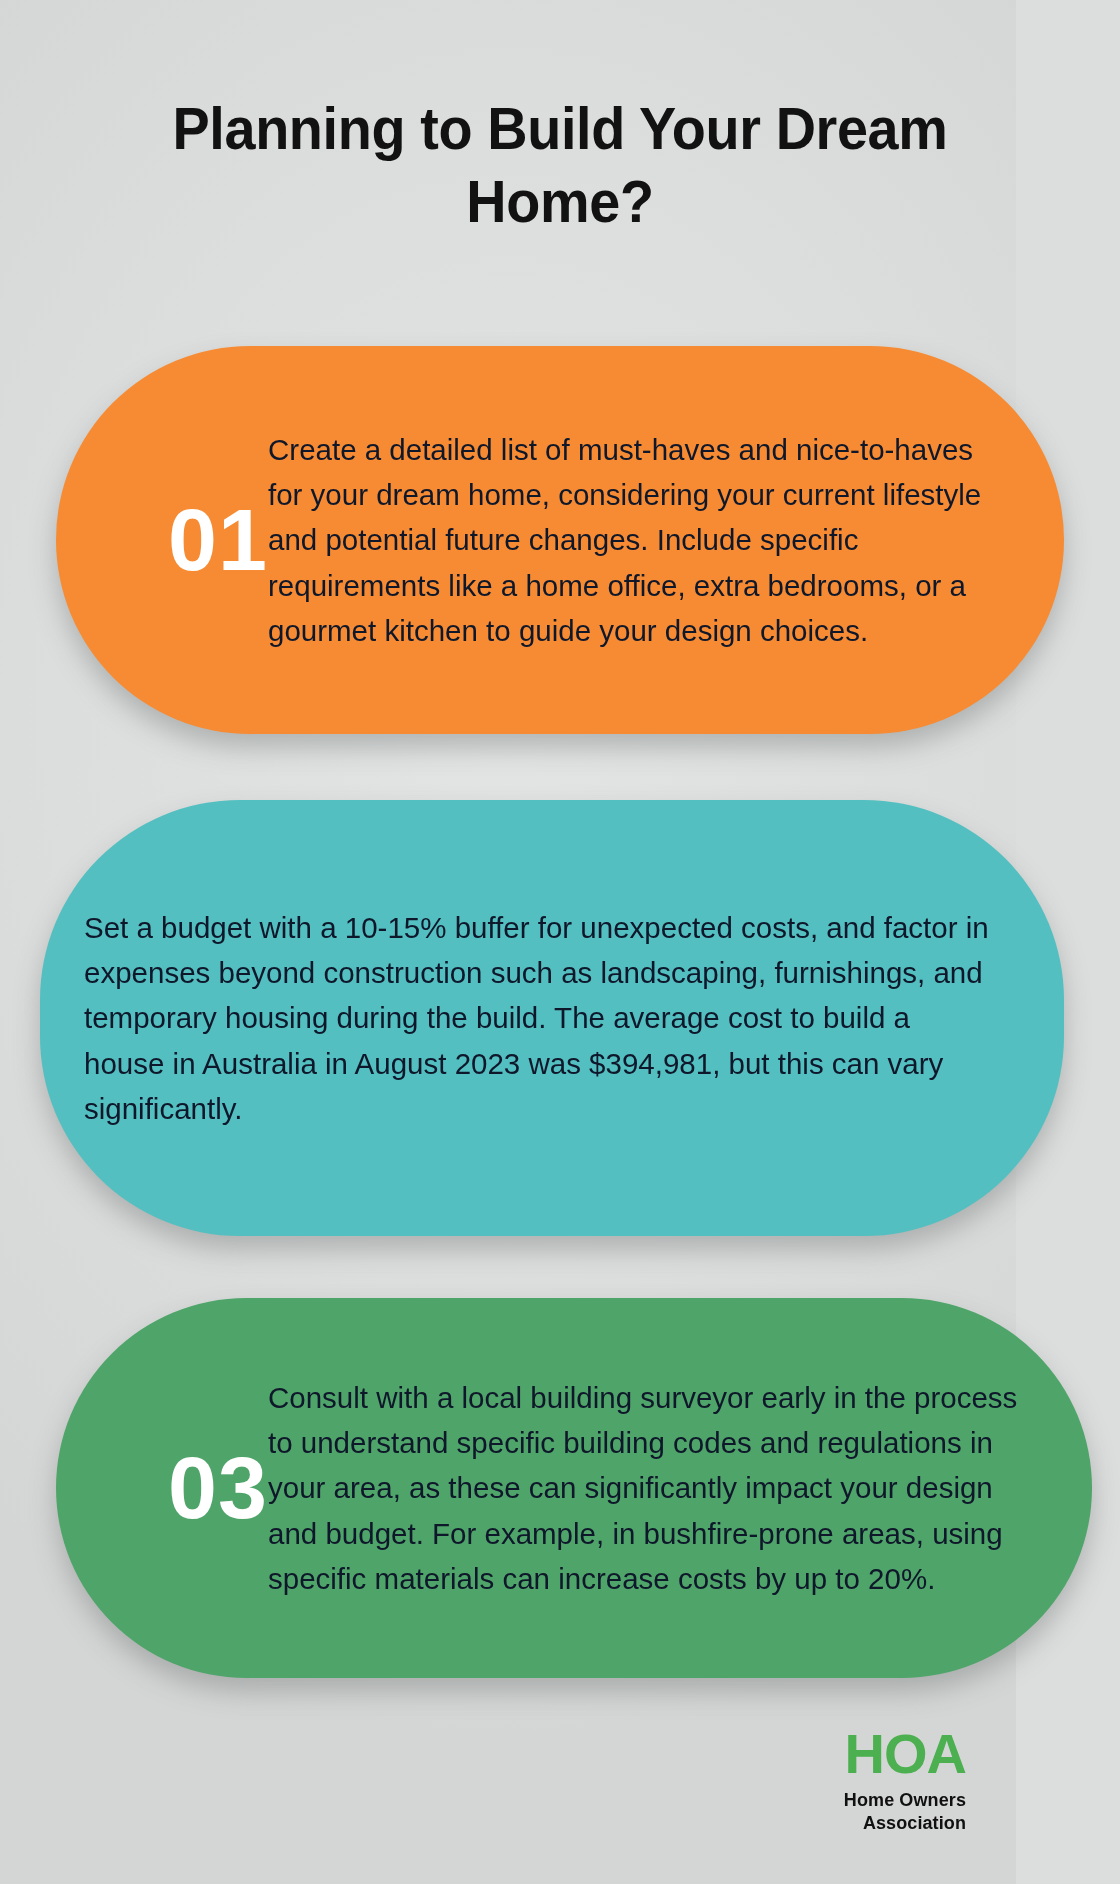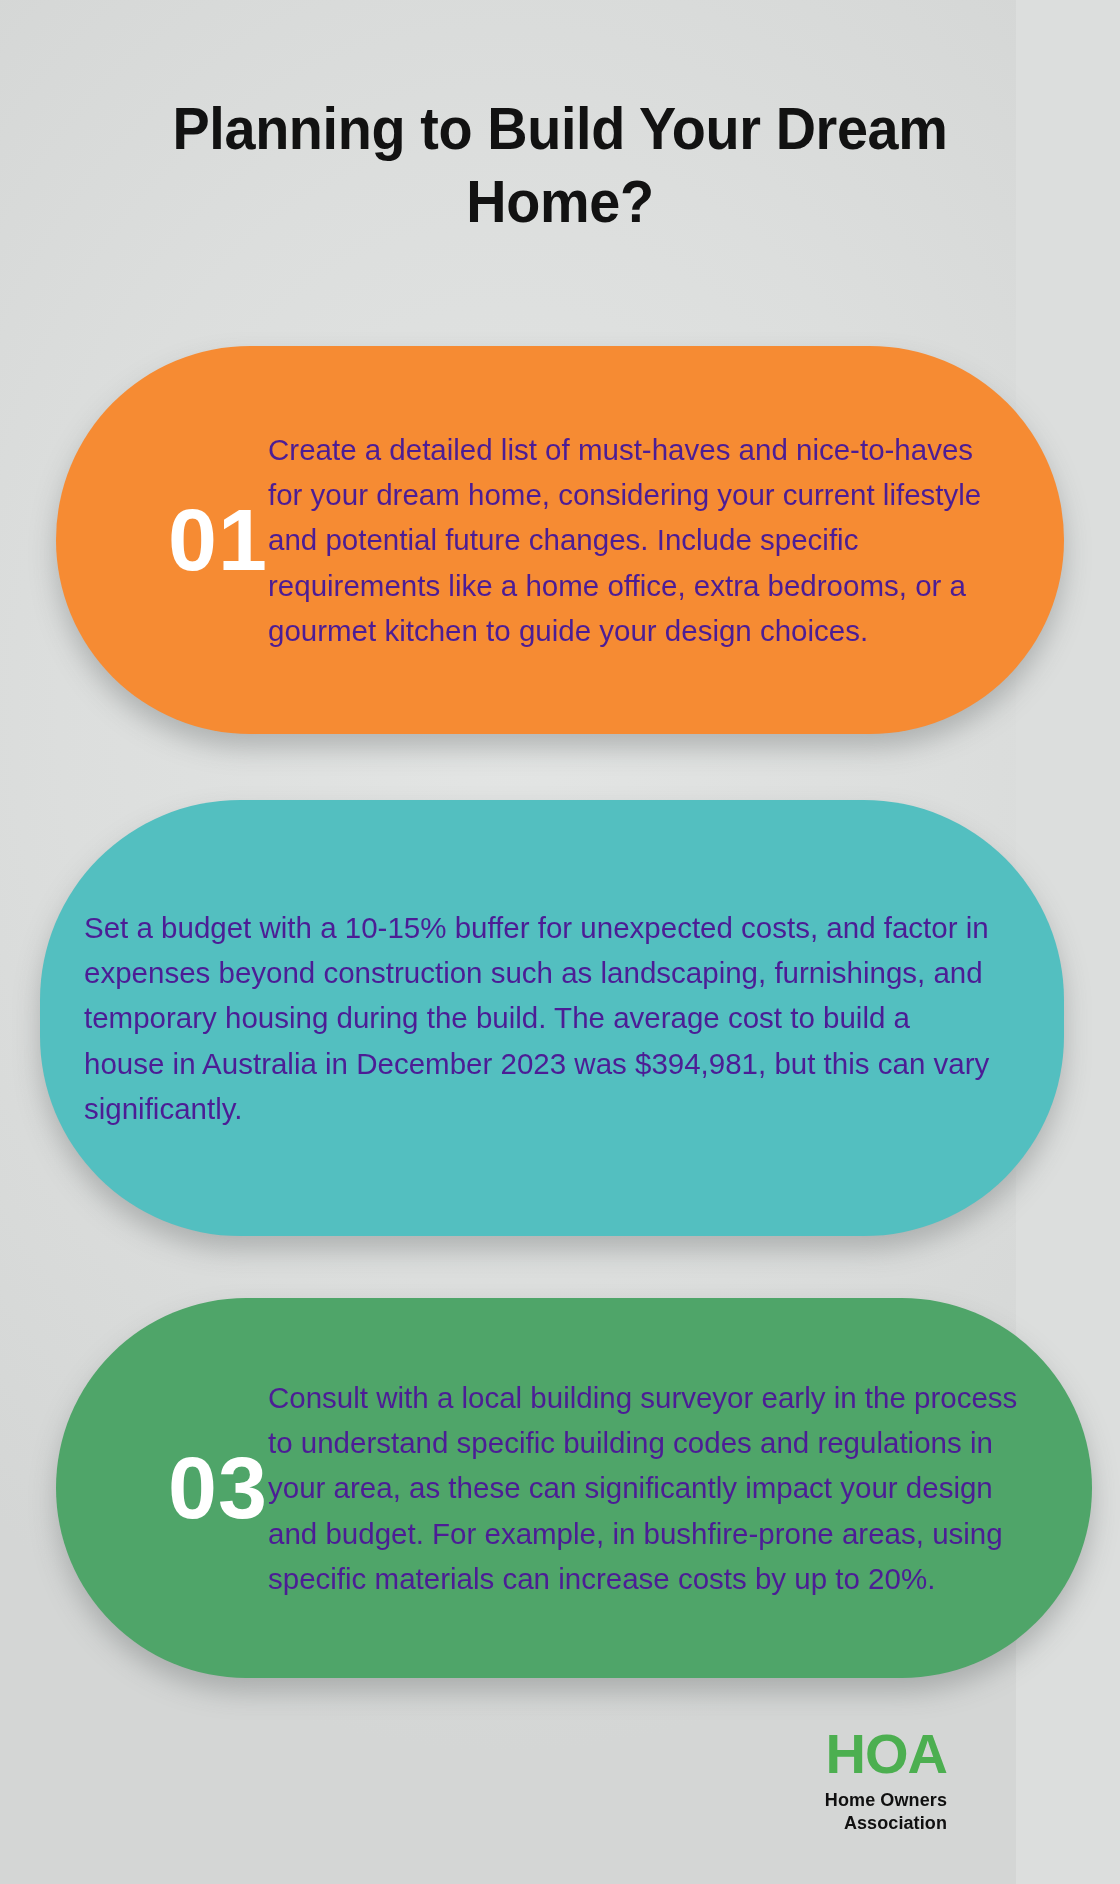--- a/index.html
+++ b/index.html
@@ -97,29 +97,29 @@
     font-weight: 700;
     line-height: 1;
     color: #ffffff;
     letter-spacing: 1px;
   }
 
   .card-text {
     flex: 1 1 auto;
     font-size: 29.5px;
     line-height: 1.53;
-    color: #4c1d95;
+    color: #0f172a;
     font-weight: 400;
     padding-right: 10px;
   }
 
   
   .logo {
     position: absolute;
-    right: 69px;
+    right: 50px;
     bottom: 48px;
     text-align: right;
     line-height: 1;
   }
 
   .logo-mark {
     font-size: 56px;
     font-weight: 700;
     color: #4caf50;
     letter-spacing: -1px;
@@ -147,21 +147,21 @@
   <h1 class="title">Planning to Build Your Dream Home?</h1>
 
   <div class="cards">
 
     <div class="card card-1">
       <div class="card-number">01</div>
       <div class="card-text">Create a detailed list of must-haves and nice-to-haves for your dream home, considering your current lifestyle and potential future changes. Include specific requirements like a home office, extra bedrooms, or a gourmet kitchen to guide your design choices.</div>
     </div>
 
     <div class="card card-2">
-      <div class="card-text">Set a budget with a 10-15% buffer for unexpected costs, and factor in expenses beyond construction such as landscaping, furnishings, and temporary housing during the build. The average cost to build a house in Australia in December 2023 was $394,981, but this can vary significantly.</div>
+      <div class="card-text">Set a budget with a 10-15% buffer for unexpected costs, and factor in expenses beyond construction such as landscaping, furnishings, and temporary housing during the build. The average cost to build a house in Australia in August 2023 was $394,981, but this can vary significantly.</div>
     </div>
 
     <div class="card card-3">
       <div class="card-number">03</div>
       <div class="card-text">Consult with a local building surveyor early in the process to understand specific building codes and regulations in your area, as these can significantly impact your design and budget. For example, in bushfire-prone areas, using specific materials can increase costs by up to 20%.</div>
     </div>
 
   </div>
 
   <div class="logo">

